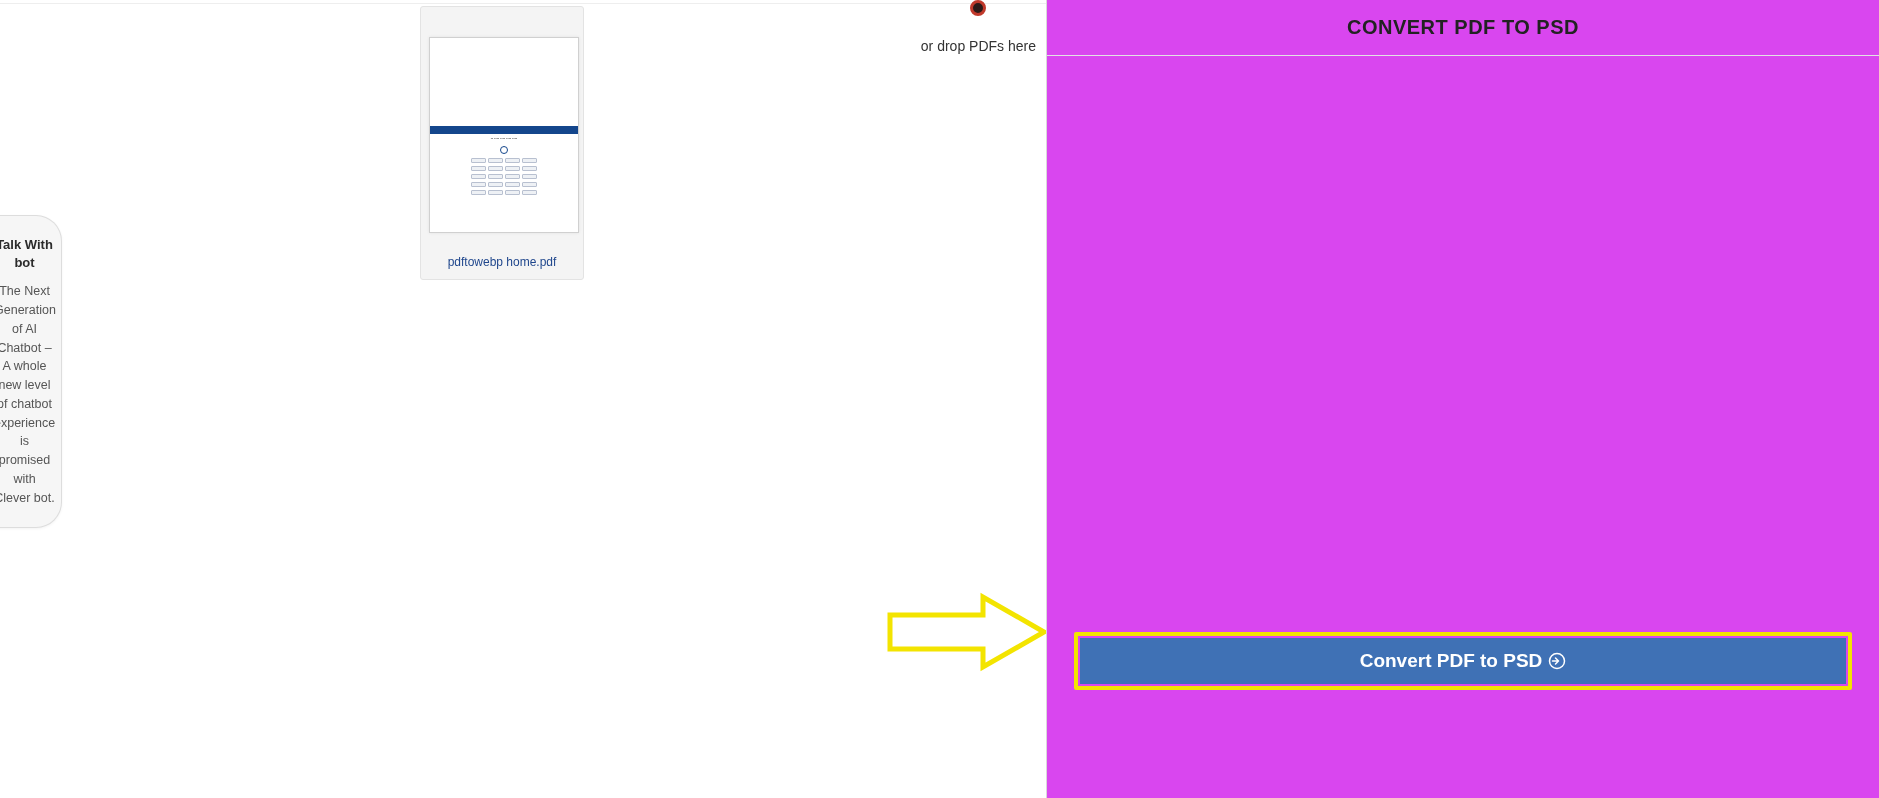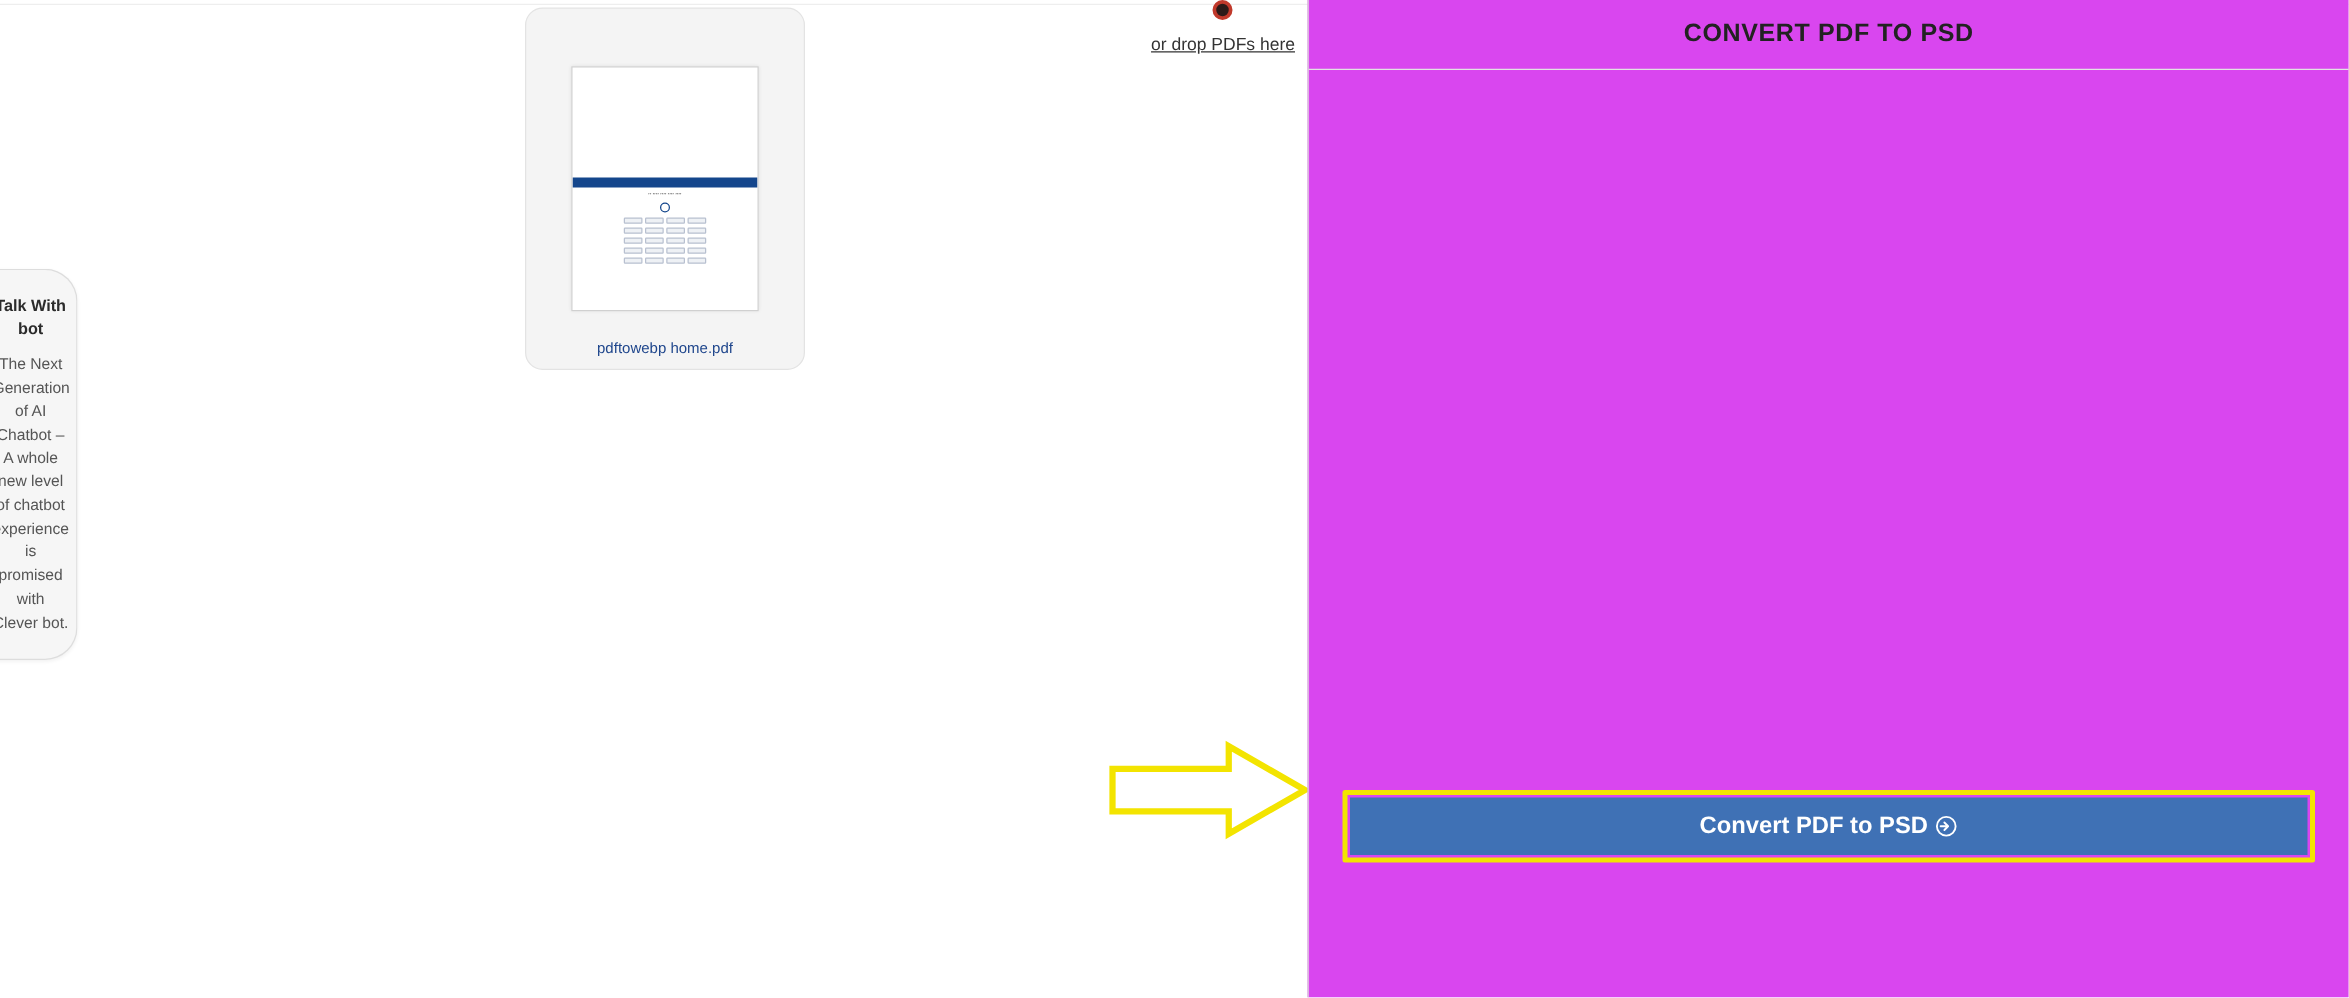--- a/index.html
+++ b/index.html
@@ -70,34 +70,33 @@
   .drop-hint-icon {
     width: 16px; height: 16px;
     border-radius: 50%;
     border: 3px solid #c0392b;
     background: #2c1a18;
     display: inline-block;
   }
   .drop-hint-text {
     font-size: 14px;
     color: #333;
-    margin-top: 6px;
-    text-decoration: underline;
+    margin-top: 18px;
   }
 
   
   .file-card {
     position: absolute;
     left: 420px;
     top: 6px;
-    width: 224px;
+    width: 164px;
     background: #f4f4f4;
     border: 1px solid #e3e3e3;
-    border-radius: 14px;
-    padding: 16px 8px 10px 8px;
+    border-radius: 3px;
+    padding: 0 8px 10px 8px;
     text-align: center;
   }
   .thumb {
     width: 150px;
     height: 196px;
     margin: 30px auto 0 auto;
     background: #fff;
     border: 1px solid #d0d0d0;
     box-shadow: 0 0 3px rgba(0,0,0,.08);
     position: relative;

